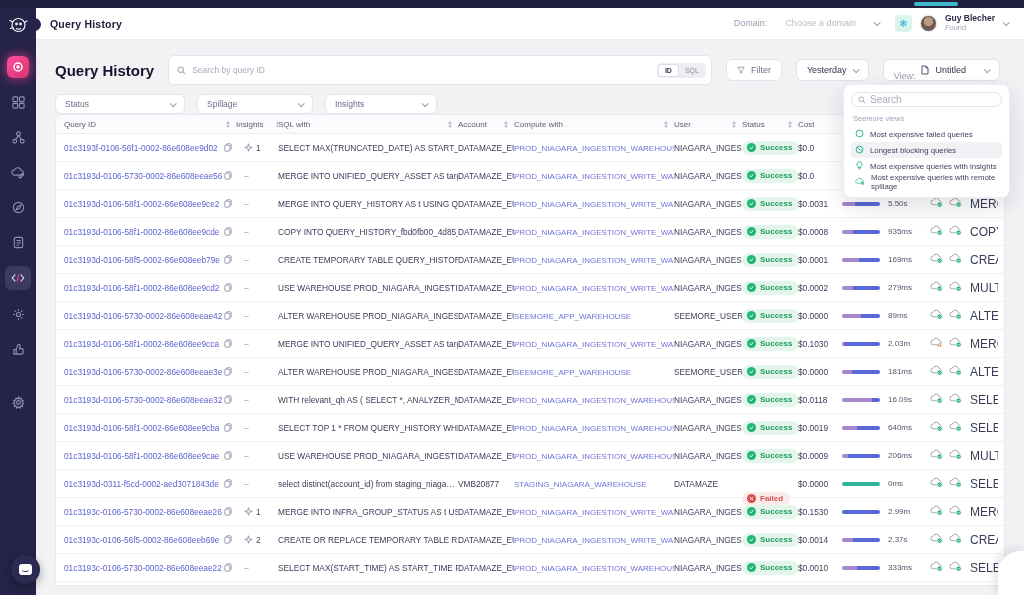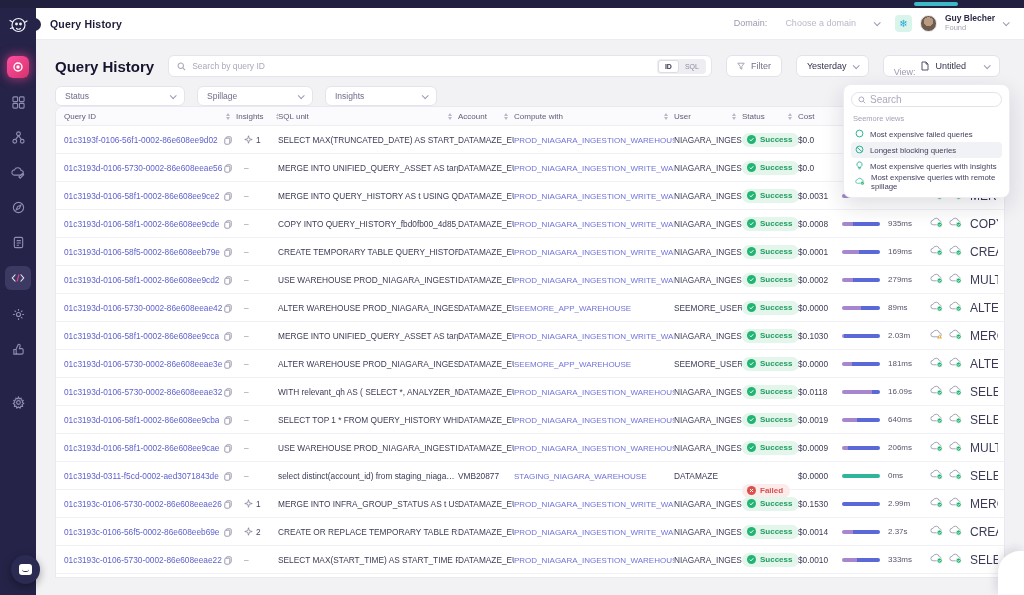--- a/index.html
+++ b/index.html
@@ -33,21 +33,21 @@
   .avatar { width:17px; height:17px; border-radius:50%; background:radial-gradient(circle at 50% 38%, #b99b84 0 38%, #6f5b4e 39% 100%); border:1px solid #e2e2ea; }
   .user-meta { display:flex; flex-direction:column; line-height:1.15; }
   .user-name { font-size:8.5px; font-weight:bold; color:#2c2b47; }
   .user-role { font-size:7.5px; color:#a5a5b8; }
   .chev { display:inline-block; width:5px; height:5px; border-right:1.3px solid #9c9cb2; border-bottom:1.3px solid #9c9cb2; transform:rotate(45deg) translateY(-1px); }
 
   
   .main { position:absolute; left:36px; top:40px; width:988px; height:555px; background:#f2f2f5; }
   .page-head { display:flex; align-items:center; padding:15px 24px 9px 19px; gap:14px; }
   .page-title { font-size:15px; font-weight:bold; color:#15142e; white-space:nowrap; }
-  .search-wrap { flex:1; max-width:625px; height:22px; background:#fff; border:1px solid #e4e4ec; border-radius:6px; display:flex; align-items:center; padding:0 5px 0 8px; gap:6px; }
+  .search-wrap { flex:1; max-width:625px; height:30px; background:#fff; border:1px solid #e4e4ec; border-radius:6px; display:flex; align-items:center; padding:0 5px 0 8px; gap:6px; }
   .search-wrap input { flex:1; border:none; outline:none; font-size:8.5px; color:#3c3c58; background:transparent; font-family:inherit; }
   .search-wrap input::placeholder { color:#a9a9bd; }
   .idsql { display:flex; align-items:center; background:#ededf2; border-radius:4px; padding:1px; }
   .idsql .opt { font-size:7px; padding:2px 6px; color:#8d8da3; cursor:pointer; }
   .idsql .opt.sel { background:#fff; border:1px solid #dcdce6; border-radius:3px; color:#37374f; font-weight:bold; }
   .btn { height:22px; background:#fff; border:1px solid #e2e2ea; border-radius:6px; display:flex; align-items:center; gap:6px; padding:0 10px; font-size:9px; color:#71718a; cursor:pointer; white-space:nowrap; }
   .btn .lbl-muted { color:#9b9bb0;margin-top:11px; }
   .btn .lbl-dark { color:#33334d; }
 
   .filters-row { display:flex; gap:12px; padding:0 24px 0 19px; }
@@ -60,21 +60,21 @@
   .table-card { margin-left:19px; width:950px; background:#fff; border:1px solid #e9e9f0; border-radius:8px 8px 0 0; overflow:hidden; height:472px; }
   .t-head, .t-row { display:grid; grid-template-columns:172px 42px 180px 56px 160px 68px 56px 44px 46px 42px 40px minmax(28px,1fr); align-items:center; padding:0 8px; }
   .t-head { height:19px; background:#fbfbfd; border-bottom:1px solid #ededf2; }
   .th { display:flex; align-items:center; gap:12px; font-size:8px; color:#5d5d78; overflow:hidden; white-space:nowrap; }
   .sort { display:inline-flex; flex-direction:column; gap:1px; margin-left:auto; margin-right:6px; cursor:pointer; }
   .sort i { display:block; width:0; height:0; border-left:2.6px solid transparent; border-right:2.6px solid transparent; }
   .sort .up { border-bottom:3.2px solid #b8b8c9; }
   .sort .dn { border-top:3.2px solid #b8b8c9; }
   .t-row { height:28px; border-bottom:1px solid #f1f1f5; cursor:pointer; }
   .cell { font-size:8.3px; color:#3b3b57; white-space:nowrap; overflow:hidden; }
-  .qid-cell { display:flex; align-items:flex-end; justify-content:space-between; padding-right:4px; }
+  .qid-cell { display:flex; align-items:flex-start; justify-content:space-between; padding-right:4px; }
   .qid { color:#5d61cf; font-size:8.3px; white-space:nowrap; overflow:hidden; cursor:pointer; }
   .copy-ic { flex:0 0 auto; cursor:pointer; display:flex; }
   .ins-cell { display:flex; align-items:center; gap:3px; color:#45455f; font-size:8.3px; padding-left:8px; }
   .dash { color:#9a9ab0; }
   .cu { color:#7073d8; font-size:8px; white-space:nowrap; overflow:hidden; cursor:pointer; }
   .badge { display:inline-flex; align-items:center; gap:4px; font-size:8px; font-weight:bold; border-radius:9px; padding:2.5px 7px 2.5px 5px; }
   .badge.success { background:#e4f5ec; color:#1f9d5f; }
   .badge.failed { background:#fcebeb; color:#d9504d;margin-top:30px; }
   .cost { font-size:8.3px; color:#3b3b57; }
   .bar { width:38px; height:4px; border-radius:2px; display:flex; overflow:hidden; background:#eee; }
@@ -263,21 +263,21 @@
           </span>
         </div>
       <div class="th">
           <span>Insights</span>
           <span class="sort">
             <i class="up"></i>
             <i class="dn"></i>
           </span>
         </div>
       <div class="th">
-          <span>SQL unit</span>
+          <span>SQL with</span>
           <span class="sort">
             <i class="up"></i>
             <i class="dn"></i>
           </span>
         </div>
       <div class="th">
           <span>Account</span>
           <span class="sort">
             <i class="up"></i>
             <i class="dn"></i>

